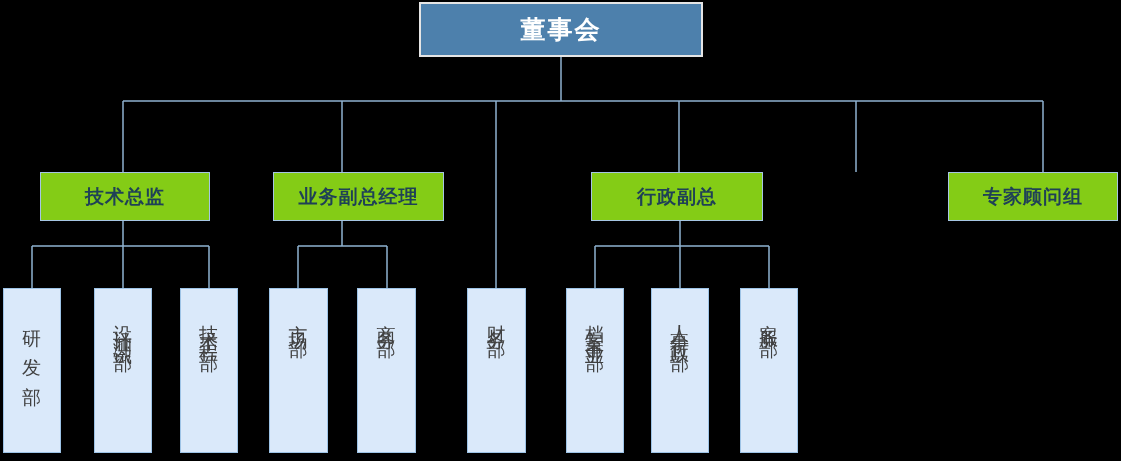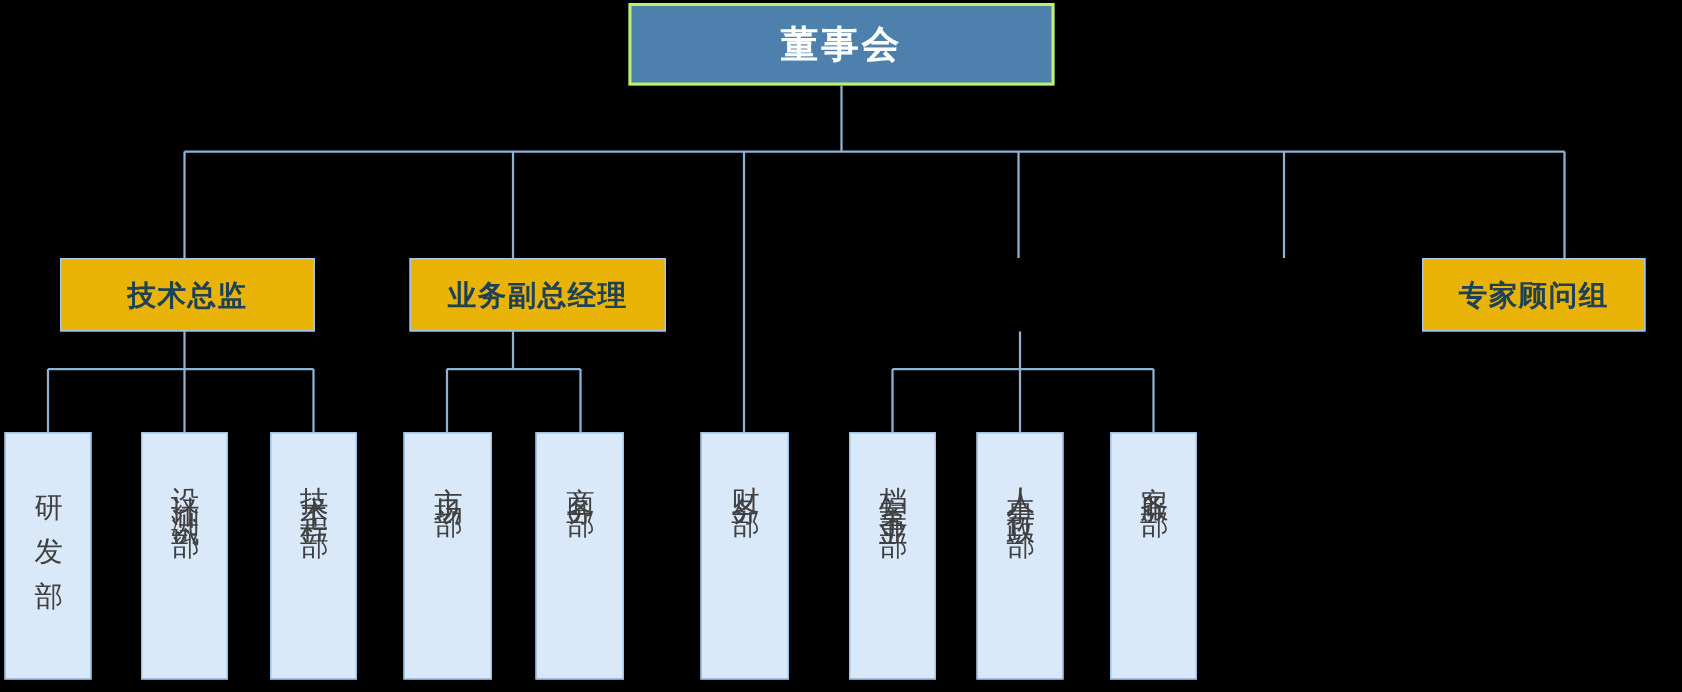--- a/index.html
+++ b/index.html
@@ -8,36 +8,36 @@
     width:1121px;height:461px;
     background:#000000;
     font-family:"DejaVu Sans","Liberation Sans",sans-serif;
     overflow:hidden;
   }
   #connectors{position:absolute;left:0;top:0;z-index:1;}
   .node{position:absolute;z-index:2;box-sizing:border-box;display:flex;align-items:center;justify-content:center;}
 
   
   .root{
-    background:#4D80AC;border:2px solid #bef264;
+    background:#4D80AC;border:2px solid #e5e5e5;
     color:#FFFFFF;font-weight:bold;font-size:25px;letter-spacing:2px;text-align:center;
   }
   #node-board{left:419px;top:2px;width:284px;height:55px;}
 
   
   .branch{
-    background:#eab308;border:1px solid #A6C6E3;
+    background:#84cc16;border:1px solid #A6C6E3;
     color:#1F4156;font-weight:bold;font-size:19px;letter-spacing:1px;
     top:172px;height:49px;
   }
   #node-tech{left:40px;width:170px;}
   #node-biz{left:257px;width:171px;margin-left:16px;}
   #node-admin{left:591px;width:172px;}
   #node-gmassist{left:771px;width:171px;}
-  #node-expert{left:948px;width:149px;}
+  #node-expert{left:948px;width:170px;}
 
   
   .leaf{
     background:#DAE9FA;border:1px solid #9DC3E6;
     color:#404040;font-size:19px;
     top:288px;height:165px;width:58px;
     align-items:flex-start;
   }
   .leaf .vtext{
     writing-mode:vertical-rl;
@@ -79,20 +79,23 @@
   <div class="node root" id="node-board">
     <span>董事会</span>
   </div>
 
   <div class="node branch" id="node-tech">
     <span>技术总监</span>
   </div>
   <div class="node branch" id="node-biz">
     <span>业务副总经理</span>
   </div>
+  <div class="node branch" id="node-admin">
+    <span>行政副总</span>
+  </div>
   <div class="node branch" id="node-expert">
     <span>专家顾问组</span>
   </div>
 
   <div class="node leaf" id="node-rnd">
     <span class="vtext spread">研发部</span>
   </div>
   <div class="node leaf" id="node-design">
     <span class="vtext">设计测试部</span>
   </div>

